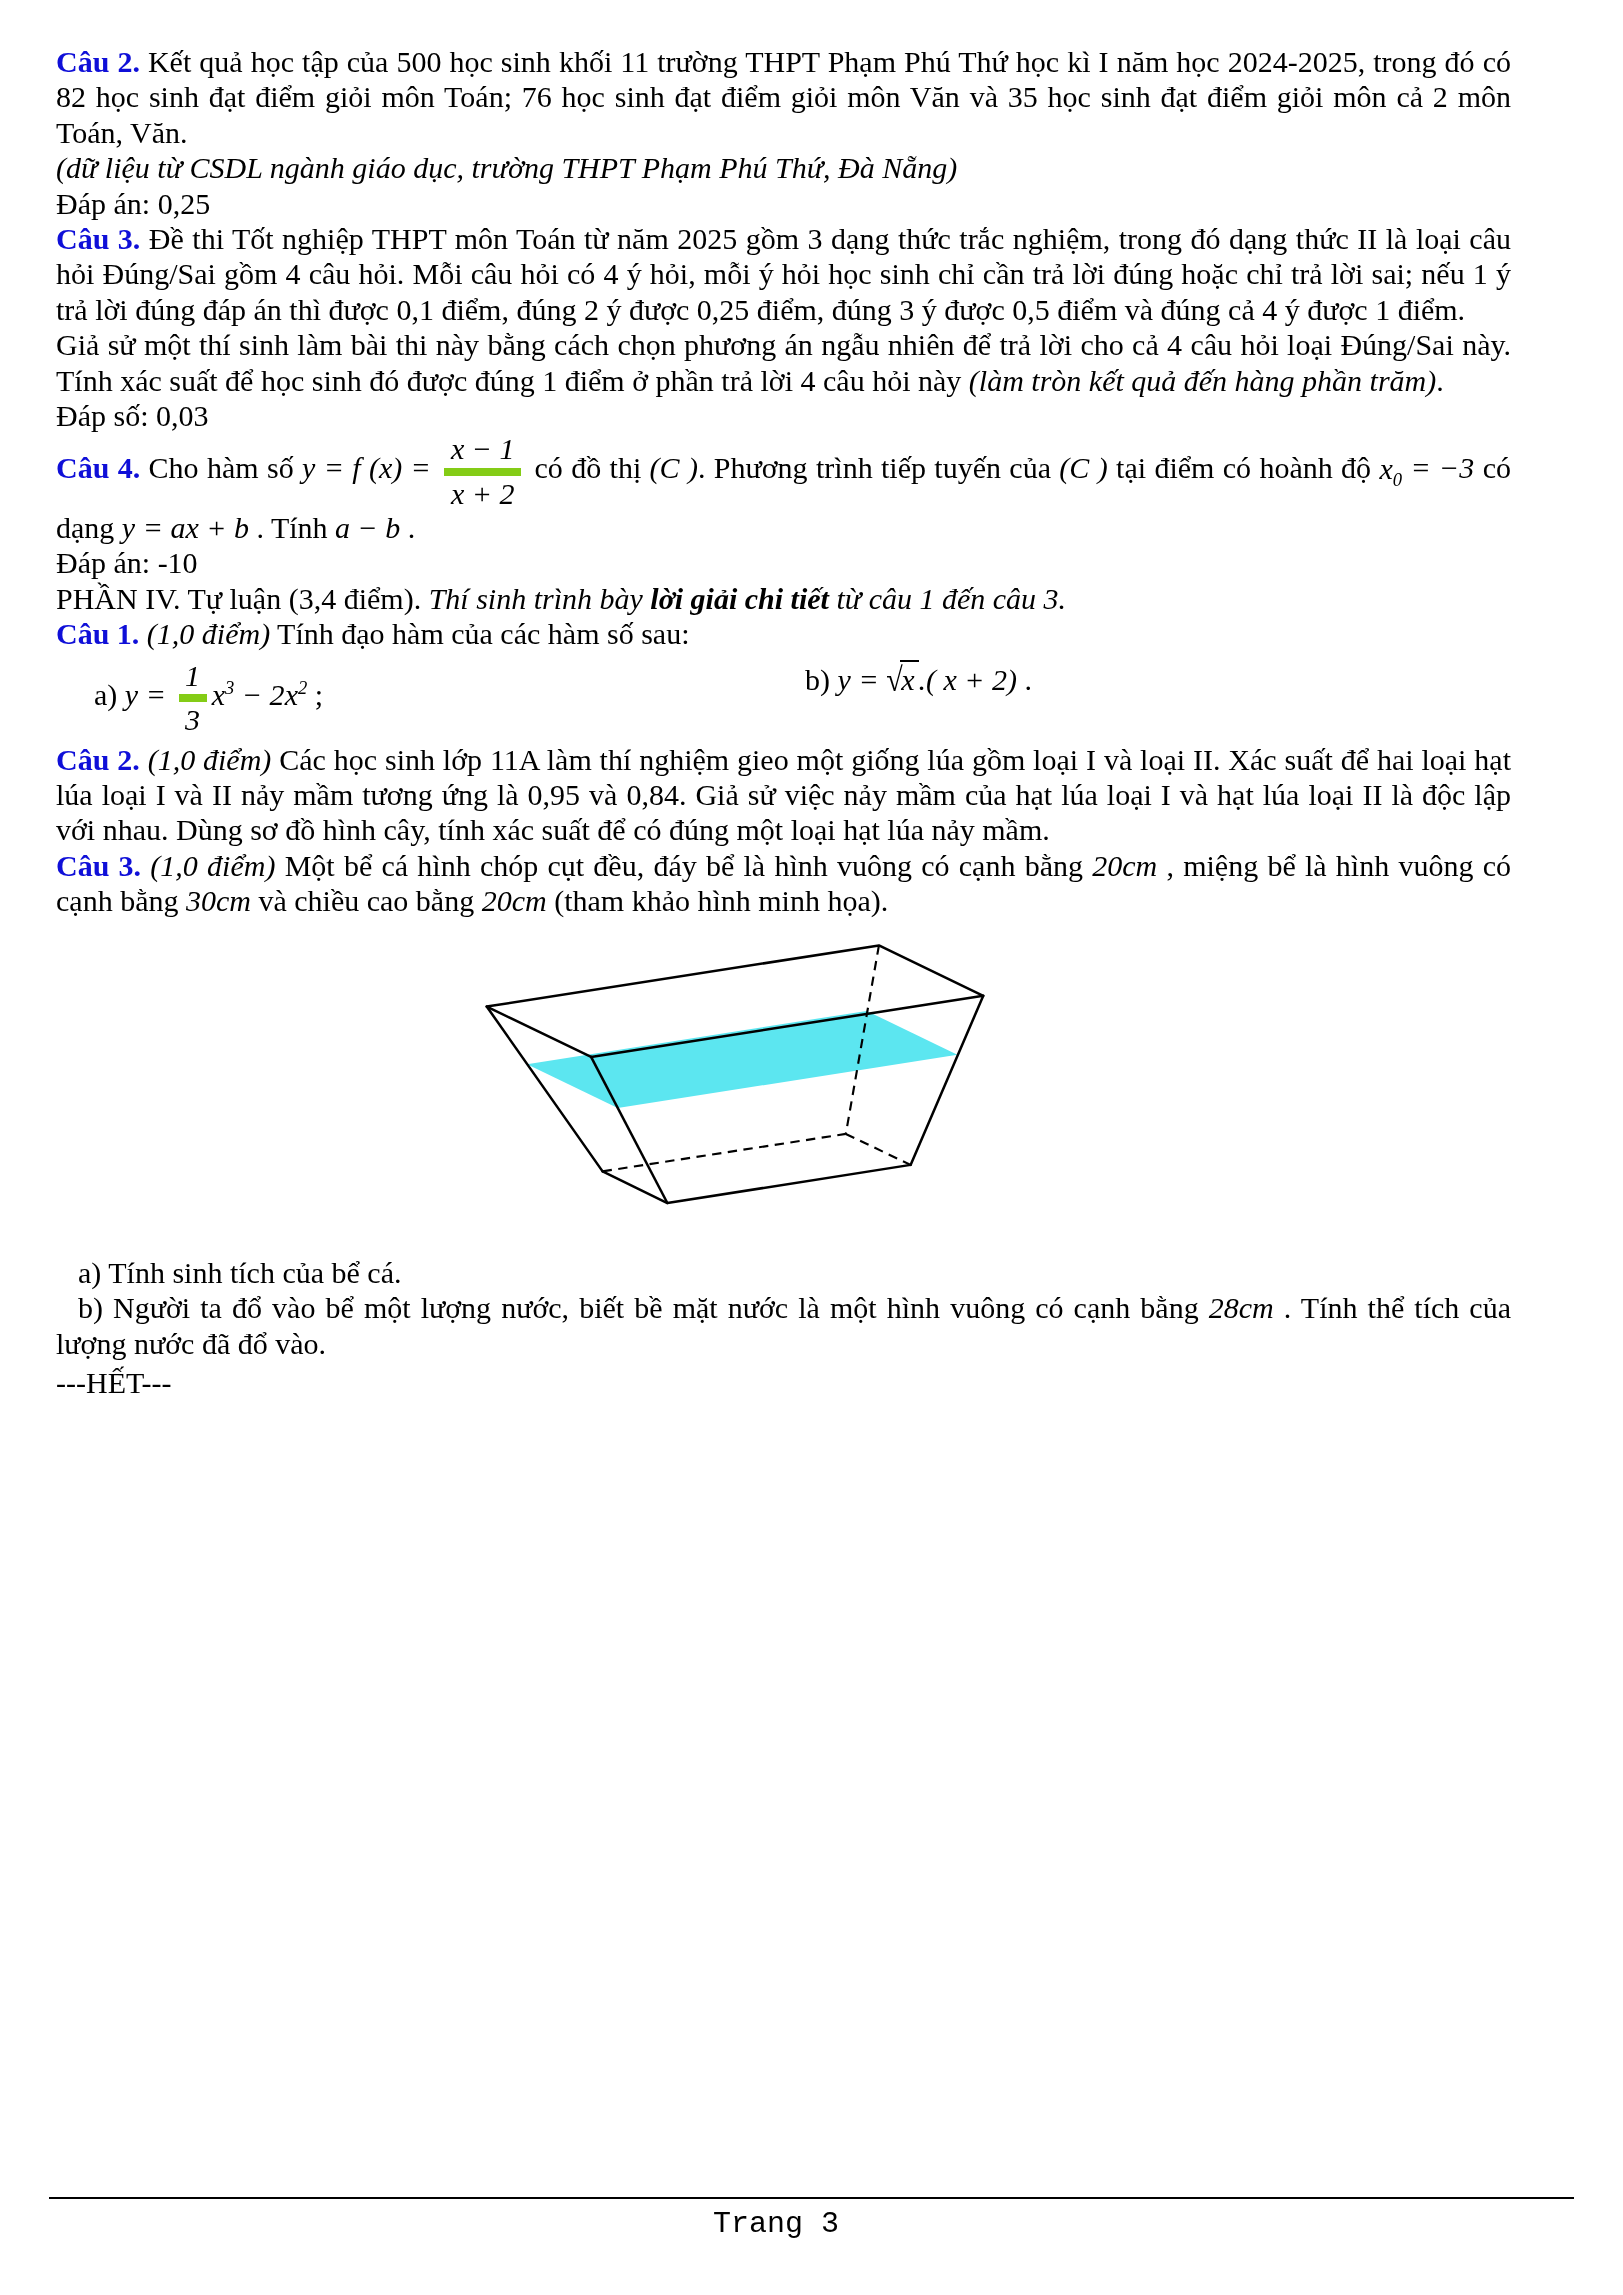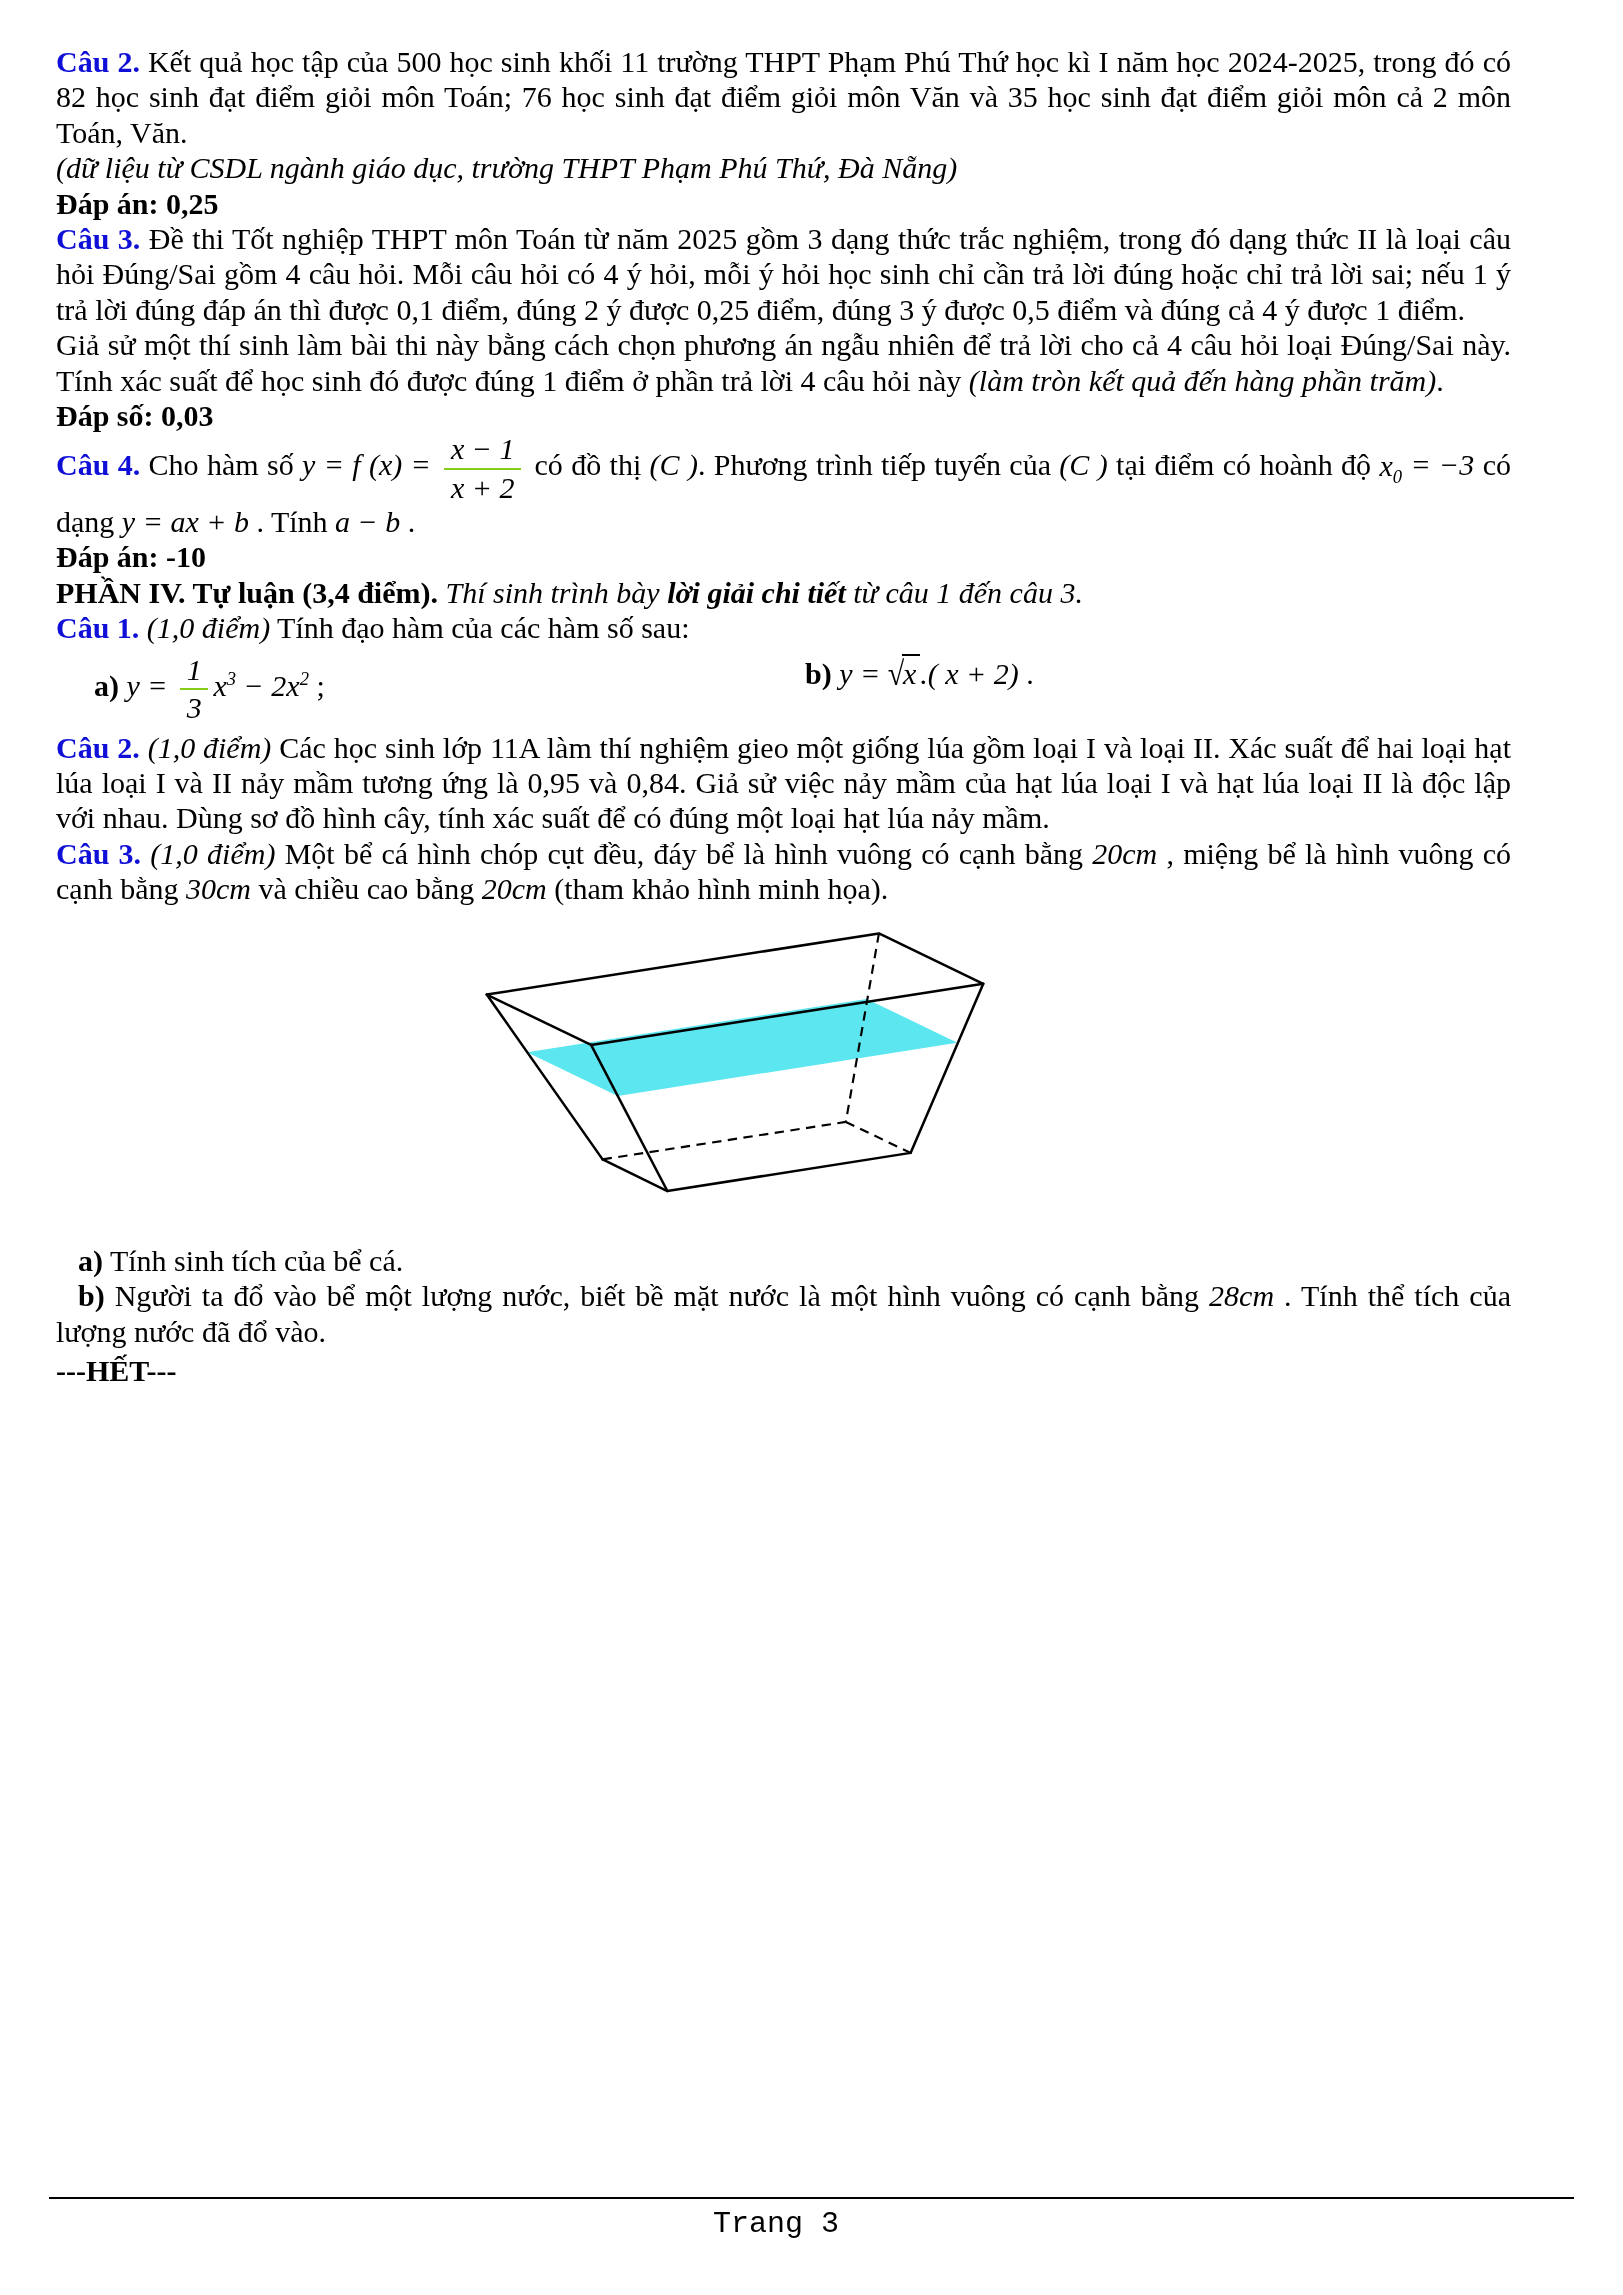--- a/index.html
+++ b/index.html
@@ -8,36 +8,36 @@
     width:1623px;height:2295px;
     background:#ffffff;
     font-family:"Liberation Serif","DejaVu Serif",serif;
     font-size:30px;line-height:1.18;color:#000;
     overflow:hidden;
   }
   .content{padding:44px 112px 0 56px;}
   .para{margin:0;text-align:justify;}
   .right{text-align:left;}
   .center{text-align:left;}
-  .b{font-weight:bold;}
+  .b{font-weight:normal;}
   .i{font-style:italic;}
   .bi{font-weight:bold;font-style:italic;}
   .t{}
   .qb{color:var(--accent-blue,#0f0fd8);font-weight:bold;}
   .m{font-style:italic;}
   .indent{text-indent:22px;}
   .endmark{margin-top:3.9px;}
   
   .frow{display:flex;margin:7.9px 0 5.2px;}
   .fcol{width:50%;text-align:left;}
   .fa{padding-left:38px;}
   .fb{padding-left:5.2px;}
   
   .frac{display:inline-block;vertical-align:middle;text-align:center;font-style:italic;margin:0 5.2px;line-height:1.08;}
-  .fn{display:block;border-bottom:2px solid #84cc16;padding:0 6.5px 2px;}
+  .fn{display:block;border-bottom:8px solid #84cc16;padding:0 6.5px 2px;}
   .fd{display:block;padding-top:2px;}
   sup,sub{font-size:0.62em;line-height:0;}
   .sqrt{display:inline-block;white-space:nowrap;}
   .rad{font-style:normal;display:inline-block;transform:scaleY(1.12);}
   .sarg{display:inline-block;border-top:2px solid #000;padding:0 3.9px 0 1.3px;margin-left:-2.6px;font-style:italic;}
   
   .figwrap{text-align:center;margin:13px 0 7.9px;}
   .figwrap svg{display:inline-block;margin-right:98px;}
   
   .footline{position:absolute;left:49px;right:49px;top:2197px;border-top:2px solid #000;}

